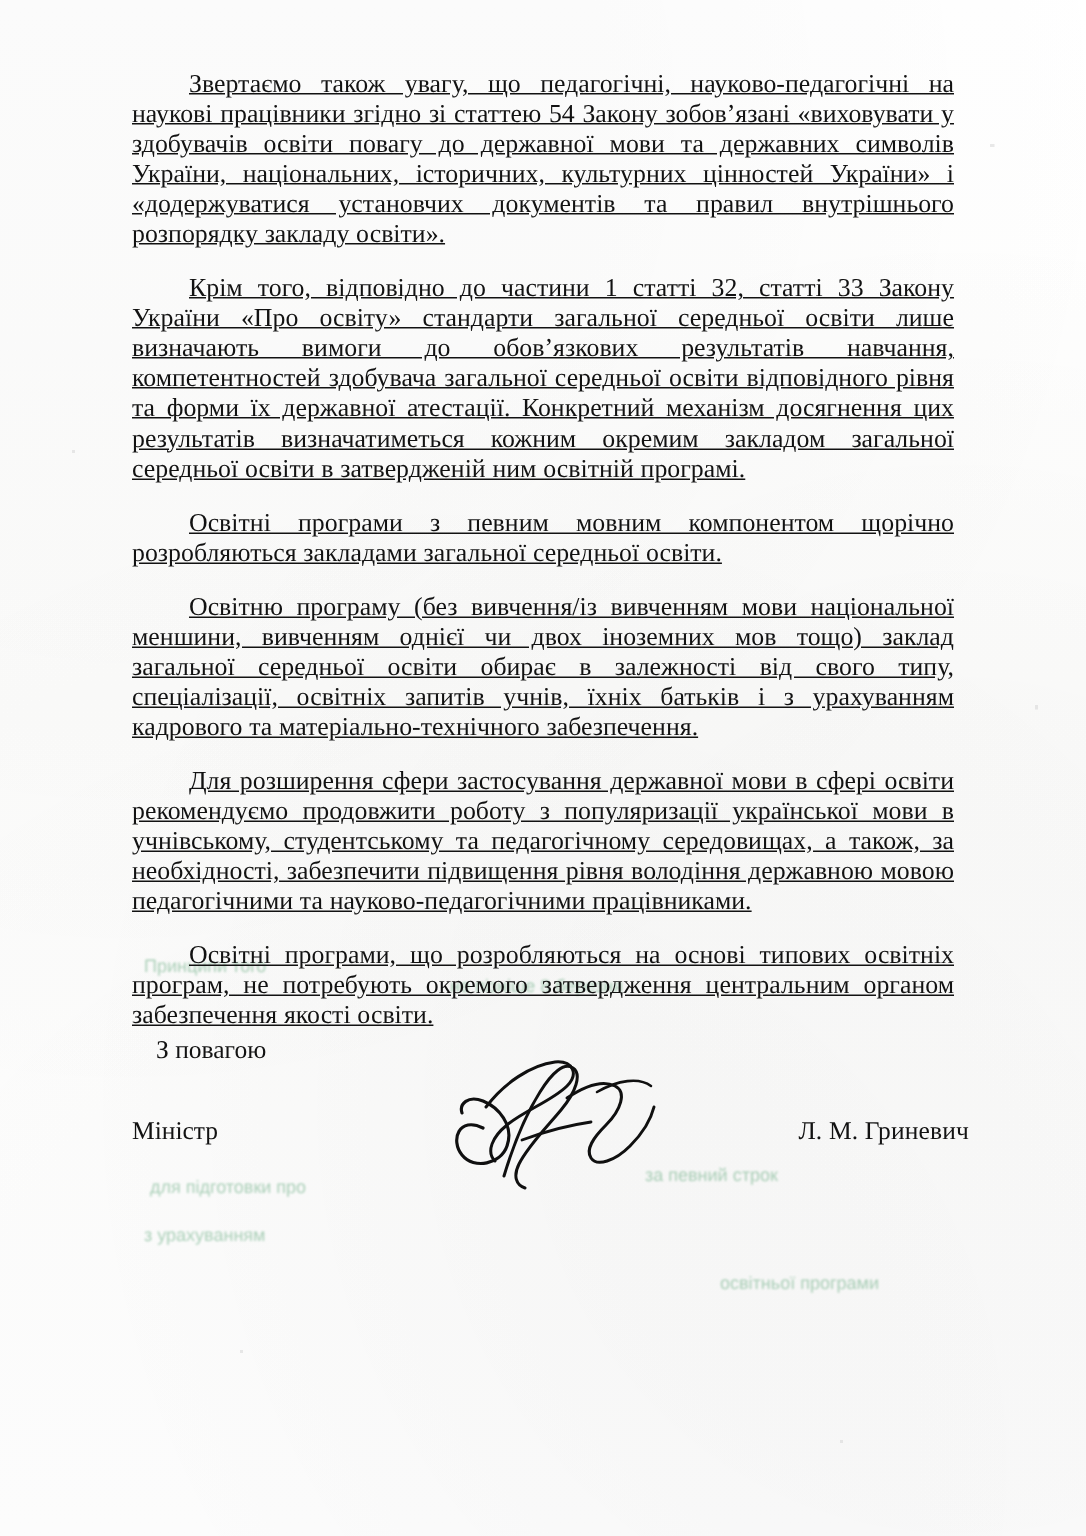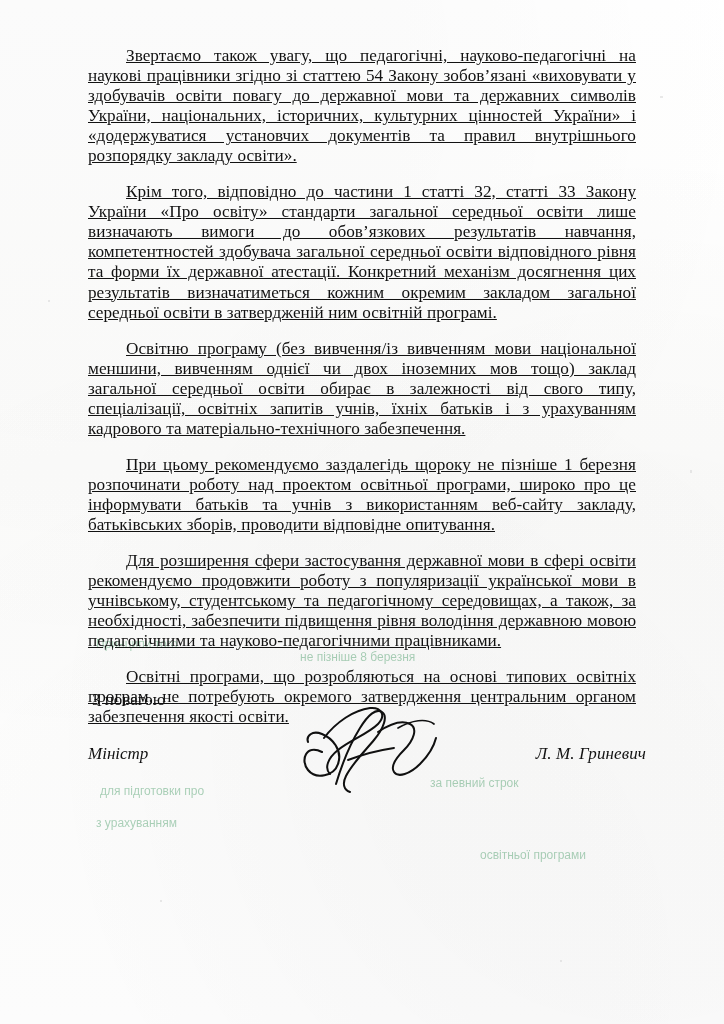--- a/index.html
+++ b/index.html
@@ -81,28 +81,27 @@
     top: 690px;
     width: 560px;
     z-index: 3;
   }
   .sig-line {
     position: relative;
     font-size: 17px;
     line-height: 20px;
   }
   .regards {
-    margin: 0 0 34px 4px;
+    margin: 0 0 34px 16px;
   }
   .minister-row {
     position: relative;
     display: flex;
     align-items: center;
     justify-content: space-between;
-    font-style: italic;
   }
   .minister-label { white-space: nowrap; }
   .minister-name {
     white-space: nowrap;
     padding-right: 2px;
     letter-spacing: 0.1px;
   }
   .signature-mark {
     position: absolute;
     left: 190px;
@@ -140,22 +139,22 @@
   <div class="ghost-band ghost-a">Принципи  того</div>
   <div class="ghost-band ghost-b">не  пізніше  8  березня</div>
   <div class="ghost-band ghost-c">для підготовки  про</div>
   <div class="ghost-band ghost-d">за  певний  строк</div>
   <div class="ghost-band ghost-e">з  урахуванням</div>
   <div class="ghost-band ghost-f">освітньої програми</div>
 
   <div class="content">
     <p class="para">Звертаємо також  увагу, що педагогічні, науково-педагогічні на наукові працівники згідно зі статтею 54 Закону зобов’язані «виховувати у здобувачів освіти повагу до державної мови та державних символів України, національних, історичних, культурних цінностей України» і «додержуватися установчих документів та правил внутрішнього розпорядку закладу освіти».</p>
     <p class="para">Крім того, відповідно до частини 1 статті 32, статті 33 Закону України «Про освіту» стандарти загальної середньої освіти лише визначають вимоги до обов’язкових результатів навчання, компетентностей здобувача загальної середньої освіти відповідного рівня та форми їх державної атестації. Конкретний механізм досягнення цих результатів визначатиметься кожним окремим закладом загальної середньої освіти в затвердженій ним освітній програмі.</p>
+    <p class="para">Освітні програми з певним мовним компонентом щорічно розробляються закладами загальної середньої освіти.</p>
     <p class="para">Освітню програму (без вивчення/із вивченням мови національної меншини, вивченням однієї чи двох іноземних мов тощо) заклад загальної середньої освіти обирає в залежності від свого типу, спеціалізації, освітніх запитів учнів, їхніх батьків і з урахуванням  кадрового та матеріально-технічного забезпечення.</p>
-    <p class="para">При цьому рекомендуємо заздалегідь щороку не пізніше 1 березня розпочинати  роботу над проектом освітньої програми, широко  про це інформувати батьків та учнів з використанням веб-сайту  закладу, батьківських зборів, проводити відповідне опитування.</p>
     <p class="para">Для розширення сфери застосування державної мови в сфері освіти рекомендуємо продовжити роботу з популяризації української мови в учнівському, студентському та педагогічному середовищах, а також, за необхідності,  забезпечити підвищення рівня володіння державною мовою педагогічними та науково-педагогічними працівниками.</p>
     <p class="para">Освітні програми, що розробляються на основі типових освітніх програм, не потребують окремого затвердження центральним органом забезпечення якості освіти.</p>
   </div>
 
   <div class="signature-block">
     <div class="sig-line regards">З повагою</div>
 
     <div class="sig-line minister-row">
       <span class="minister-label">Міністр</span>
 

